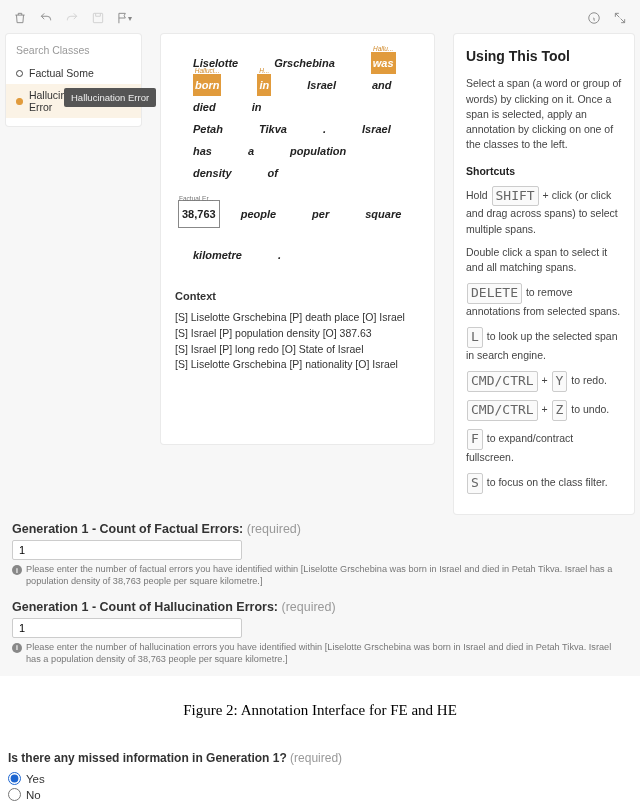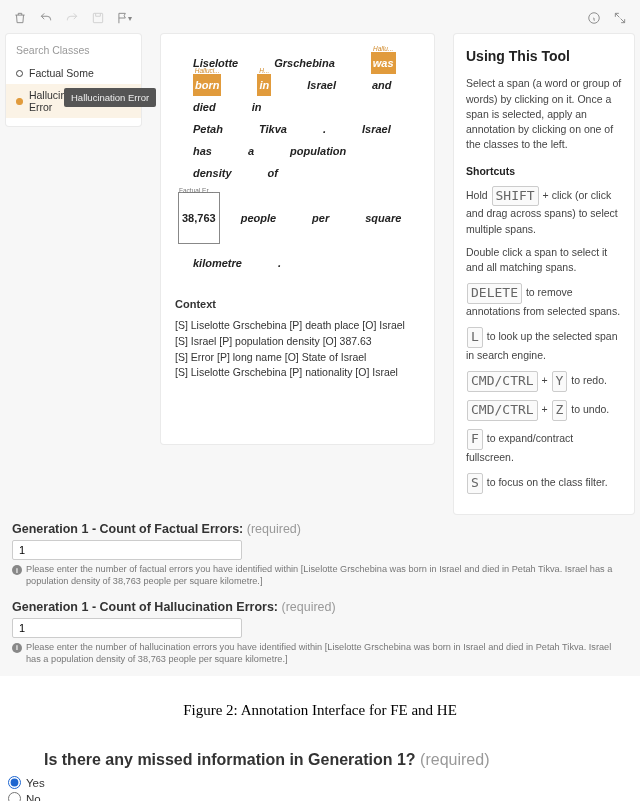--- a/index.html
+++ b/index.html
@@ -17,40 +17,40 @@
   .class-row.sel { background: #fbf3e6; }
   .dot { width: 7px; height: 7px; border-radius: 50%; border: 1.5px solid #444; }
   .dot.orange { background: #e19b3c; border-color: #e19b3c; }
   .info-small { margin-left: auto; width: 12px; height: 12px; border-radius: 50%; background: #bbb; color: #fff; font-size: 8px; font-weight: bold; display:flex; align-items:center; justify-content:center; }
   .tooltip-box { position: absolute; top: 54px; left: 58px; background: #555; color: #eee; font-size: 9.5px; padding: 4px 7px; border-radius: 2px; white-space: nowrap; }
   .mainpanel { flex: 1; min-height: 410px; padding: 18px 14px; }
   .text-area { font-size: 11px; line-height: 2.0; font-weight: 600; color: #222; }
   .tok { display: inline-block; margin: 0 18px; position: relative; font-style: italic; }
   .hl { background: #e19b3c; color: #fff; padding: 0 2px; }
   .hl-label { position: absolute; top: -10px; left: 0; right: 0; text-align: center; font-size: 6.5px; color: #d08a2c; font-weight: 400; white-space: nowrap; }
-  .fe-box { display: inline-block; border: 1px solid #888; padding: 14px 3px; margin: 8px 3px; position: relative; }
+  .fe-box { display: inline-block; border: 1px solid #888; padding: 2px 3px; margin: 16px 3px; position: relative; }
   .fe-label { position: absolute; top: -9px; left: 0; font-size: 6.5px; color: #777; font-weight: 400; white-space: nowrap; }
   .context-h { font-size: 11px; font-weight: 700; margin: 24px 0 8px 0; }
   .context-line { font-size: 10.5px; line-height: 1.5; font-weight: 400; color: #333; }
   .rightpanel { width: 180px; padding: 12px 12px; font-size: 10.5px; color: #444; line-height: 1.45; }
   .rp-title { font-weight: 700; font-size: 14px; margin-bottom: 10px; color: #222; }
   .rp-section { margin-bottom: 12px; }
   .rp-sub { font-weight: 600; margin-bottom: 6px; color: #222; }
   .muted { color: #999; }
   .kbd { display: inline-block; border: 1px solid #ccc; border-radius: 2px; padding: 0 3px; font-size: 13px; font-family: monospace; color: #666; background: #fafafa; margin: 0 1px; vertical-align: middle; }
   .rp-line { margin-bottom: 8px; }
   .form-sec { padding: 8px 6px 4px; }
   .form-label { font-size: 12.5px; font-weight: 700; color: #333; margin-bottom: 4px; }
   .form-label .req { color: #999; font-weight: 400; }
   .num-input { width: 230px; border: 1px solid #ccc; border-radius: 2px; padding: 3px 6px; font-size: 11px; margin-bottom: 4px; }
   .hint-row { display: flex; align-items: flex-start; gap: 4px; font-size: 9.2px; color: #777; line-height: 1.3; }
   .hint-icon { width: 10px; height: 10px; border-radius: 50%; background: #888; color: #fff; font-size: 7px; font-weight: bold; display:inline-flex; align-items:center; justify-content:center; flex-shrink: 0; margin-top: 1px; }
   .fig-caption { text-align: center; font-family: "Times New Roman", serif; font-size: 15px; padding: 26px 0 28px; color: #000; }
   .below { padding: 4px 8px 10px; }
-  .q-label { font-size: 16px; font-weight: 700; color: #333; margin-bottom: 6px; margin-left: 36px; }
+  .q-label { font-size: 12px; font-weight: 700; color: #333; margin-bottom: 6px; }
   .radio-row, .check-row { display: flex; align-items: center; gap: 5px; font-size: 11.5px; color: #333; padding: 1.5px 0; }
   .radio-row input, .check-row input { accent-color: #1e66d0; }
 </style>
 </head>
 <body>
 
 <div class="app">
   <div class="toolbar">
     <span class="ticon">
         <svg viewBox="0 0 24 24">
@@ -109,21 +109,21 @@
         </div>
       <div class="tooltip-box">Hallucination Error</div>
     </div>
 
     <div class="panel mainpanel">
       <div class="text-area" id="text-area"><span class="tok">Liselotte</span><span class="tok">Grschebina</span><span class="tok hl"><span class="hl-label">Hallu...</span>was</span><span class="tok hl"><span class="hl-label">Halluci...</span>born</span><span class="tok hl"><span class="hl-label">H...</span>in</span><span class="tok">Israel</span><span class="tok">and</span><span class="tok">died</span><span class="tok">in</span><br><span class="tok">Petah</span><span class="tok">Tikva</span><span class="tok">.</span><span class="tok">Israel</span><span class="tok">has</span><span class="tok">a</span><span class="tok">population</span><span class="tok">density</span><span class="tok">of</span><br><span class="fe-box"><span class="fe-label">Factual Er...</span>38,763</span><span class="tok">people</span><span class="tok">per</span><span class="tok">square</span><span class="tok">kilometre</span><span class="tok">.</span></div>
       <div class="context-h">Context</div>
       <div id="context-list">
           <div class="context-line">[S] Liselotte Grschebina [P] death place [O] Israel</div>
           <div class="context-line">[S] Israel [P] population density [O] 387.63</div>
-          <div class="context-line">[S] Error [P] long name [O] State of Israel</div>
+          <div class="context-line">[S] Israel [P] long redo [O] State of Israel</div>
           <div class="context-line">[S] Liselotte Grschebina [P] nationality [O] Israel</div>
         </div>
     </div>
 
     <div class="panel rightpanel">
       <div class="rp-title">Using This Tool</div>
       <div class="rp-section">Select a span (a word or group of words) by clicking on it. Once a span is selected, apply an annotation by clicking on one of the classes to the left.</div>
       <div class="rp-sub">Shortcuts</div>
       <div class="rp-line">
         <span>Hold</span> <span class="kbd">SHIFT</span><span> + click (or click and drag across spans) to select multiple spans.</span>

